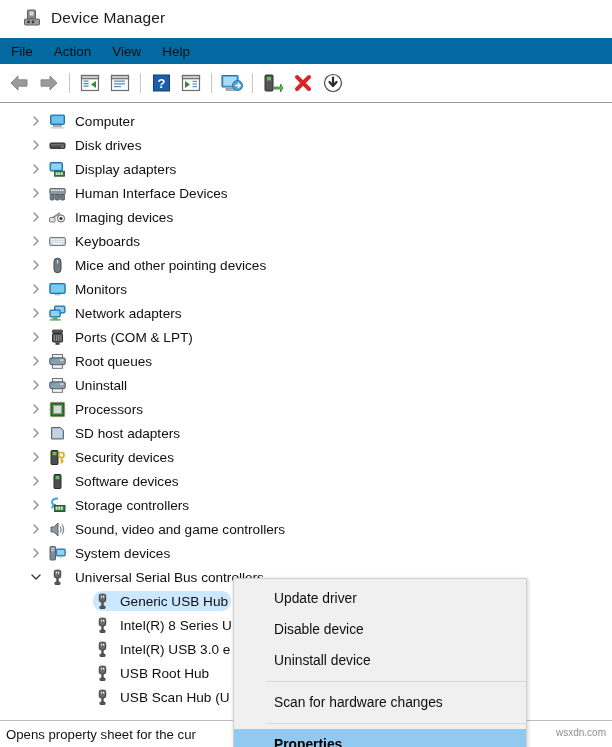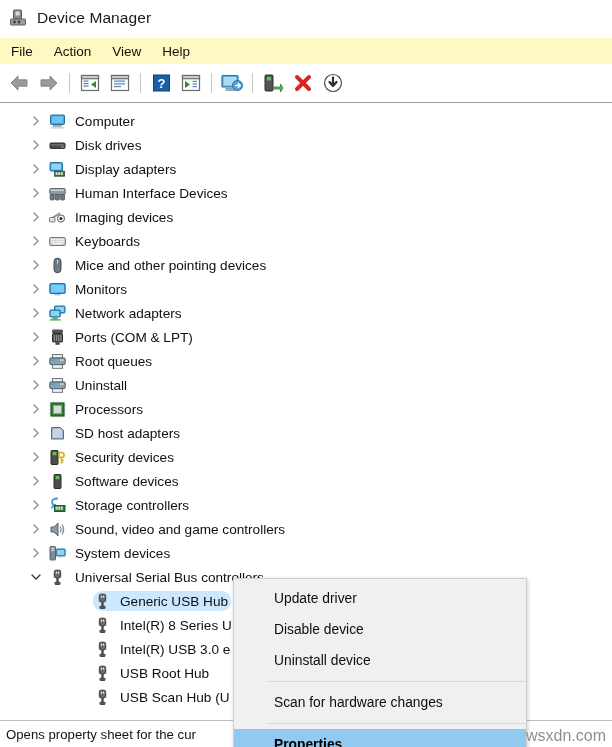--- a/index.html
+++ b/index.html
@@ -15,21 +15,21 @@
     background: #ffffff;
     overflow: hidden;
   }
 
   
   .titlebar {
     position: absolute; left: 0; top: 0;
     width: 612px; height: 36px;
     background: #ffffff;
     display: flex; align-items: center;
-    padding-left: 8px;
+    padding-left: 22px;
     box-sizing: border-box;
   }
   .title-icon {
     width: 20px; height: 20px;
     position: relative;
     margin-right: 9px;
     flex: 0 0 auto;
   }
   .title-text {
     font-size: 15.5px;
@@ -37,21 +37,21 @@
     letter-spacing: .1px;
   }
 
   
   .menubar {
     position: absolute; left: 0; top: 38px;
     width: 612px; height: 26px;
     display: flex; align-items: center;
     padding-left: 11px;
     box-sizing: border-box;
-    background: #fef9c3;
+    background: #0369a1;
   }
   .menu-item {
     font-size: 13.5px;
     color: #101010;
     padding: 2px 11px 2px 0;
     margin-right: 10px;
     cursor: default;
     white-space: nowrap;
   }
 
@@ -173,21 +173,21 @@
     padding-left: 6px;
   }
   .status-text {
     font-size: 13.2px;
     color: #141414;
     white-space: nowrap;
   }
   .watermark {
     position: absolute;
     right: 6px; top: 727px;
-    font-size: 16px;
+    font-size: 10px;
     color: #8f8f8f;
     font-family: "Liberation Sans", sans-serif;
     z-index: 60;
   }
 </style>
 </head>
 <body>
 
 <div id="app">
 

